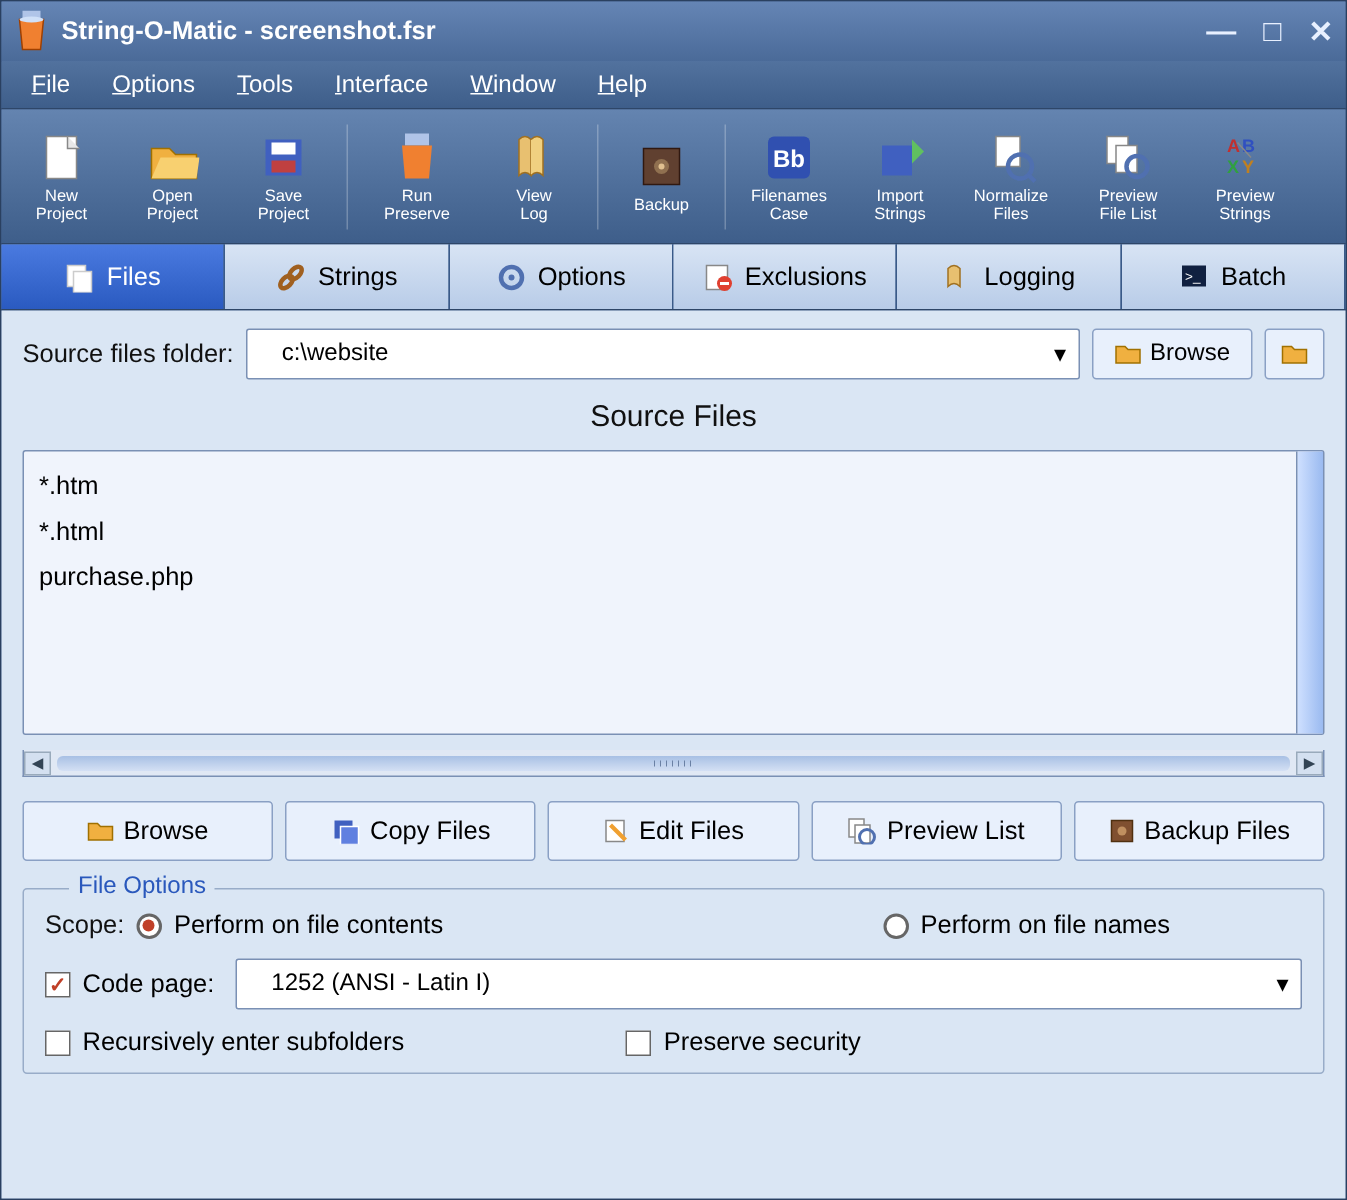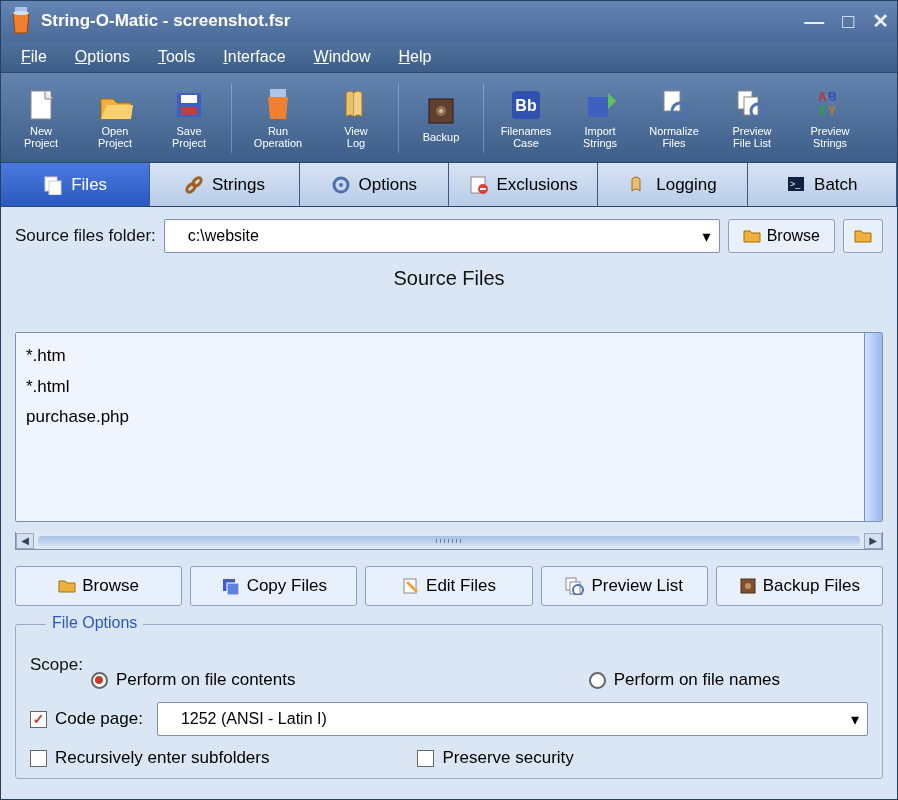--- a/index.html
+++ b/index.html
@@ -38,36 +38,36 @@
   .label { font-size: 17px; color: #111; }
 
   .combo { flex: 1; height: 34px; background: #fff; border: 1px solid #7a90b4; border-radius: 2px; display: flex; align-items: center; padding: 0 23px; font-size: 16px; position: relative; }
   .combo .caret { position: absolute; right: 8px; top: 50%; transform: translateY(-50%); }
 
   .btn { height: 34px; background: #e8f0fc; border: 1px solid #8aa0c4; border-radius: 3px; display: flex; align-items: center; justify-content: center; padding: 13px 14px; font-size: 16px; cursor: pointer; gap: 6px; }
   .btn.icon-only { padding: 0 8px; width: 40px; }
 
   .section-title { text-align: center; font-size: 20px; color: #111; margin-top: 4px; }
 
-  .listbox-wrap { position: relative; display: flex; flex-direction: column; margin-top: 32px; }
+  .listbox-wrap { position: relative; display: flex; flex-direction: column; }
   .listbox { height: 190px; background: #f0f4fc; border: 1px solid #7a90b4; border-radius: 2px; padding: 8px 10px; font-size: 17px; line-height: 1.8; overflow: auto; }
   .listbox .li { cursor: default; }
   .vscroll { position: absolute; right: 1px; top: 1px; bottom: 1px; width: 18px; background: linear-gradient(to right,#cfe0ff,#9abaf0); border-left: 1px solid #7a90b4; }
   .hscroll { height: 18px; background: #e0e8f4; border: 1px solid #7a90b4; border-top: none; display: flex; align-items: center; }
   .hscroll .arrow { width: 18px; height: 16px; display: flex; align-items: center; justify-content: center; font-size: 10px; color: #345; background: #d4e0f0; border: 1px solid #9ab; }
   .hscroll .track { flex: 1; height: 10px; background: linear-gradient(to bottom,#a8c0e4,#d4e0f4); border-radius: 4px; margin: 0 4px; position: relative; }
   .hscroll .track::after { content: ""; position: absolute; left: 50%; top: 50%; width: 26px; height: 4px; transform: translate(-50%,-50%); background: repeating-linear-gradient(90deg,#6a80a4 0 1px, transparent 1px 4px); }
 
   .button-row { display: flex; gap: 8px; margin-top: 6px; }
   .button-row .btn { flex: 1; height: 40px; font-size: 17px; }
 
   .group { border: 1px solid #98acc8; border-radius: 3px; padding: 14px 14px 10px; margin-top: 8px; position: relative; }
   .group-title { position: absolute; top: -11px; left: 30px; background: #dae6f4; padding: 0 6px; color: #2a58bc; font-size: 16px; }
 
-  .radio { display: inline-flex; align-items: center; gap: 8px; font-size: 17px; cursor: pointer; margin-top: 31px; }
+  .radio { display: inline-flex; align-items: center; gap: 8px; font-size: 17px; cursor: pointer; }
   .radio .r { width: 17px; height: 17px; border: 2px solid #666; border-radius: 50%; display: flex; align-items: center; justify-content: center; background: #fff; }
   .radio.sel .r::after { content: ""; width: 8px; height: 8px; background: #c04028; border-radius: 50%; }
 
   .check { display: inline-flex; align-items: center; gap: 8px; font-size: 17px; cursor: pointer; }
   .check .c { width: 17px; height: 17px; border: 1.5px solid #666; background: #fff; display: flex; align-items: center; justify-content: center; font-size: 14px; color: #c04028; font-weight: bold; line-height: 1; }
 
   .opt-row { display: flex; align-items: center; gap: 14px; margin-top: 12px; }
   .spacer { flex: 1; }
 </style>
 </head>
@@ -124,21 +124,21 @@
         <div>Save</div>
         <div>Project</div>
       </div>
       <div class="tool-sep"></div>
       <div class="tool-btn wide">
         <svg class="tool-icon" viewBox="0 0 36 36">
           <rect x="10" y="2" width="16" height="8" fill="#b0c4e8"></rect>
           <path d="M8 10 L28 10 L26 32 L10 32 Z" fill="#f08030"></path>
         </svg>
         <div>Run</div>
-        <div>Operation</div>
+        <div>Preserve</div>
       </div>
       <div class="tool-btn">
         <svg class="tool-icon" viewBox="0 0 36 36">
           <path d="M8 6 Q12 2 16 6 V30 Q12 26 8 30 Z" fill="#e8c070" stroke="#a07020"></path>
           <path d="M16 6 Q20 2 24 6 V30 Q20 26 16 30" fill="#f0d080" stroke="#a07020"></path>
         </svg>
         <div>View</div>
         <div>Log</div>
       </div>
       <div class="tool-sep"></div>

